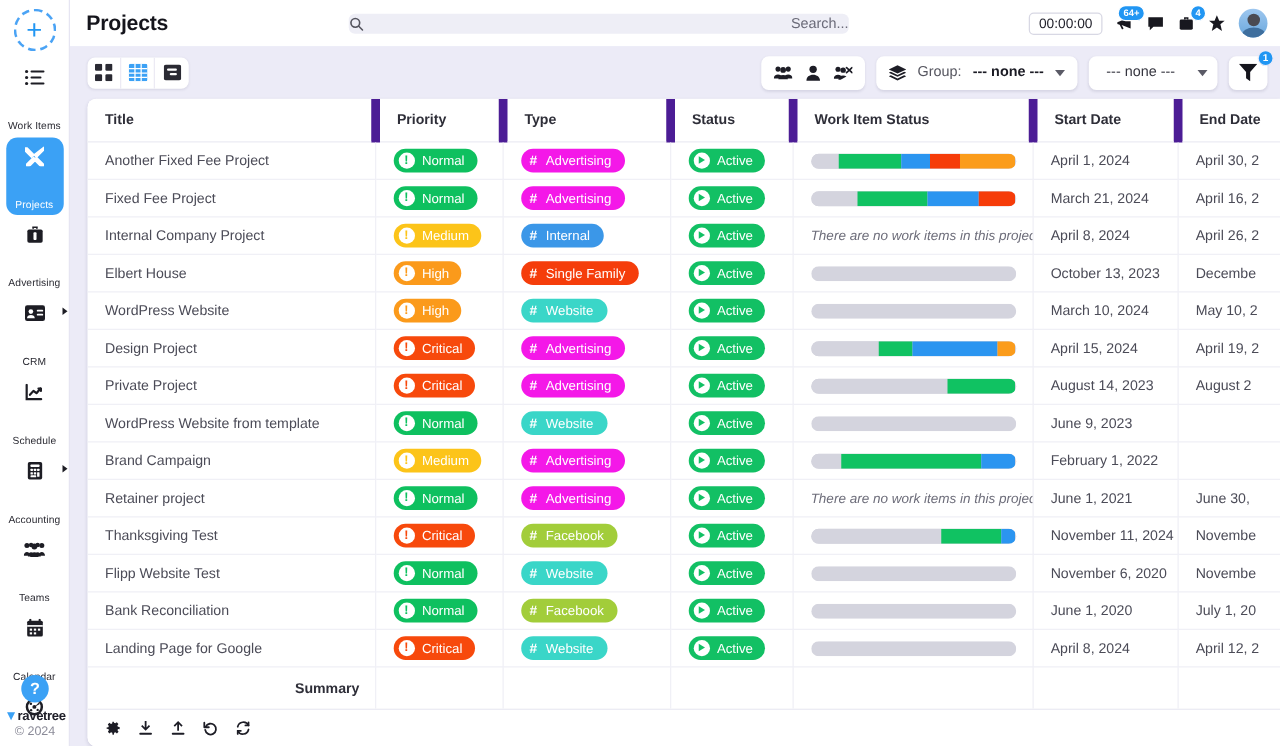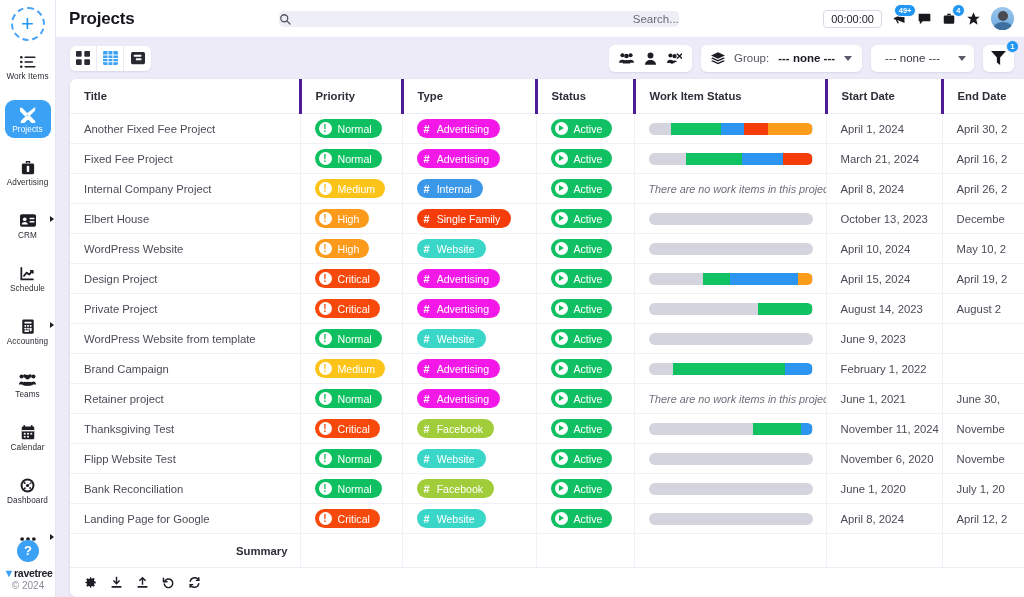--- a/index.html
+++ b/index.html
@@ -21,23 +21,23 @@
     border-right: 1px solid #e6e5f2;
   }
   .add-btn-wrap { margin-top: 7px; margin-bottom: 6px; }
   .add-btn {
     width: 34px; height: 34px; border-radius: 50%;
     background: #ffffff; border: 2px dashed #4aa3f5;
     color: #2196f3; font-size: 22px; line-height: 30px; text-align: center;
     font-weight: 300;
   }
   .nav-item {
-    width: 46px; padding: 5px 0 4px; margin-bottom: 15px;
+    width: 46px; padding: 5px 0 4px; margin-bottom: 1px;
     display: flex; flex-direction: column; align-items: center;
-    border-radius: 9px; position: relative; cursor: pointer;
+    border-radius: 9px; position: relative; cursor: pointer; gap: 24px;
   }
   .nav-item.active { background: #3ba1f5; }
   .nav-ico { font-size: 15px; line-height: 18px; color: #1d1d24; height: 19px; display:flex; align-items:center; }
   .nav-item.active .nav-ico { color: #fff; }
   .nav-label { font-size: 8.2px; color: #2b2b33; margin-top: 1px; letter-spacing: .1px; }
   .nav-item.active .nav-label { color: #fff; }
   .nav-caret {
     position: absolute; right: -3px; top: 10px;
     width: 0; height: 0;
     border-left: 4px solid #1d1d24; border-top: 3px solid transparent; border-bottom: 3px solid transparent;
@@ -123,21 +123,21 @@
 
   
   .card {
     margin: 0 0 0 14px; background: #fff; border-radius: 7px 0 0 7px;
     flex: 1; display: flex; flex-direction: column; overflow: hidden;
     box-shadow: 0 1px 3px rgba(40,40,80,.12); min-height: 0;
   }
   .tbl { width: 100%; border-collapse: collapse; table-layout: fixed; }
   .tbl th {
     text-align: left; font-size: 11.3px; color: #2e2e38; font-weight: bold;
-    padding: 11px 0 11px 14px; border-bottom: 1px solid #ececf4; border-right: 3px solid #4c1d95;
+    padding: 11px 0 11px 14px; border-bottom: 1px solid #ececf4; border-right: 7px solid #4c1d95;
     background: #fff; height: 33px;
   }
   .tbl td {
     font-size: 11.3px; color: #4b4b57; padding: 0 0 0 14px;
     border-bottom: 1px solid #f0f0f6; border-right: 1px solid #f0f0f6;
     height: 30px; vertical-align: middle; overflow: hidden; white-space: nowrap;
   }
   .tbl tr td:last-child, .tbl tr th:last-child { border-right: none; }
   .c-title { width: 230px; }
   .c-pri   { width: 102px; }
@@ -368,21 +368,21 @@
         <span>Search...</span>
       </div>
     </div>
     <div class="top-right">
       <div class="timer">00:00:00</div>
 
       <div class="ticon">
         <svg width="15" height="15" viewBox="0 0 24 24" fill="#18181f">
           <path d="M3 11v2l3 1 3 6 2-1-2.5-4.5L20 19V4L3 11z"></path>
         </svg>
-        <span class="badge">49+</span>
+        <span class="badge">64+</span>
       </div>
 
       <div class="ticon">
         <svg width="15" height="14" viewBox="0 0 24 24" fill="#18181f">
           <path d="M2 3h20v13H9l-5 5v-5H2z"></path>
         </svg>
       </div>
 
       <div class="ticon">
         <svg width="14" height="15" viewBox="0 0 24 24" fill="#18181f">
@@ -614,21 +614,21 @@
                 </span></td>
               <td class="c-stat"><span class="chip" style="background:#12c064">
                   <span class="playico"></span>
                   <span>Active</span>
                 </span></td>
               <td class="c-wis">
                 <span class="wisbar">
                   <i style="background:#d4d4de;width:100%"></i>
                 </span>
               </td>
-              <td class="c-sd">April 10, 2024</td>
+              <td class="c-sd">March 10, 2024</td>
               <td class="c-ed">May 10, 2</td>
             </tr>
             <tr>
               <td class="c-title">Design Project</td>
               <td class="c-pri"><span class="chip" style="background:#f7490c">
                   <span class="gl" style="color:#f7490c">!</span>
                   <span>Critical</span>
                 </span></td>
               <td class="c-type"><span class="chip type" style="background:#f418e8">
                   <span class="hash">#</span>

